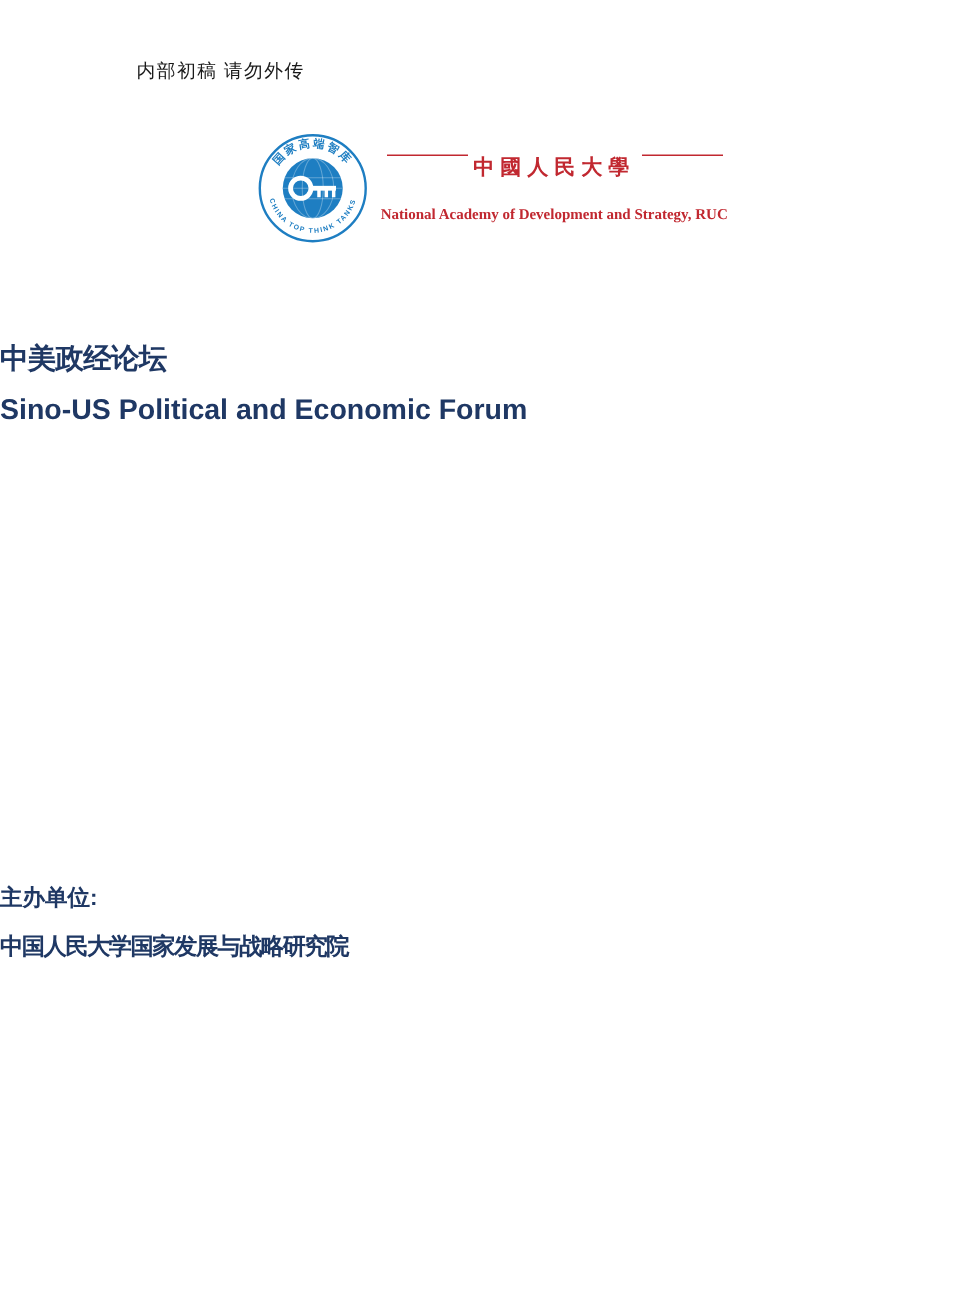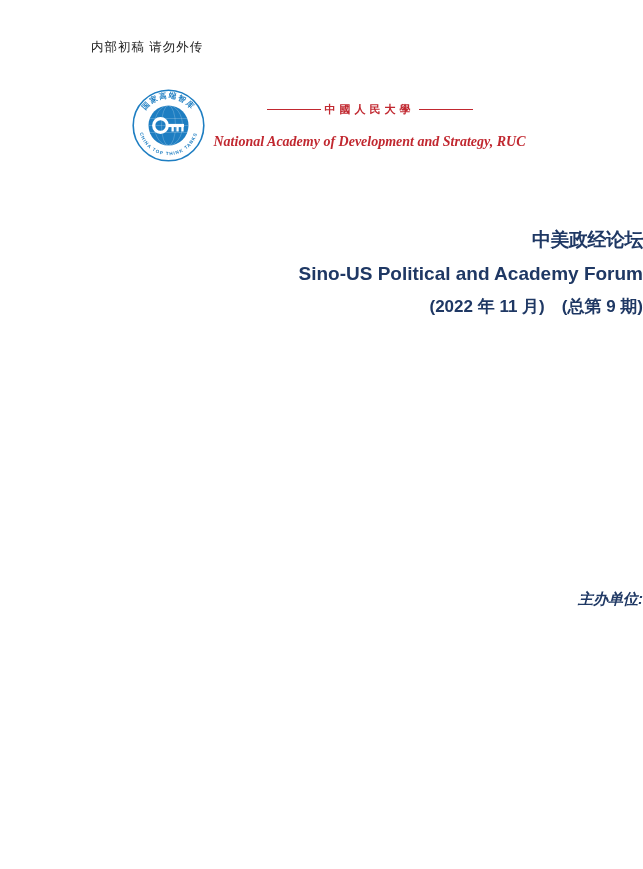--- a/index.html
+++ b/index.html
@@ -25,52 +25,51 @@
   }
   
   .logo-row{
     position:absolute;left:0;right:0;top:89px;
     display:flex;justify-content:center;align-items:center;gap:9px;
     transform:translateX(7px);
   }
   .seal{display:block;flex:0 0 auto;}
   .logo-text{display:flex;flex-direction:column;align-items:center;}
   .uni-row{
-    display:flex;align-items:center;gap:4px;
+    display:flex;gap:4px;
     color:var(--red);
     font-family:"Liberation Serif",serif;
-    font-weight:bold;font-size:11px;letter-spacing:4px;
+    font-weight:bold;font-size:14px;letter-spacing:4px;
     white-space:nowrap;
   }
   .uni-rule{width:54px;height:0;border-top:1px solid var(--red);}
   .inst-cn{
     margin-top:3px;
     color:var(--red);
     font-family:"Liberation Serif",serif;
     font-weight:bold;font-size:21px;letter-spacing:-0.5px;
     white-space:nowrap;line-height:1.15;
   }
   .inst-en{
     margin-top:17px;
     color:var(--red);
     font-family:"Liberation Serif",serif;
-    font-weight:bold;font-size:14px;letter-spacing:0;
+    font-weight:bold;font-size:10px;letter-spacing:0;
     white-space:nowrap;
-    font-style:italic;
   }
   
   .cline{
-    position:absolute;left:0;right:0;text-align:right;
+    position:absolute;left:0;right:0;text-align:left;
     color:var(--navy);font-weight:bold;line-height:1;white-space:nowrap;
   }
   .forum-cn{top:230px;font-size:19px;letter-spacing:-0.5px;}
   .forum-en{top:264px;font-size:19px;}
   .issue-line{top:298px;font-size:17px;}
   .report-title{top:343px;font-size:26px;letter-spacing:-1px;}
-  .org-label{top:591px;font-size:15px;font-style:italic;}
+  .org-label{top:591px;font-size:15px;}
   .org-name{top:624px;font-size:15.5px;letter-spacing:-1px;}
   .pub-date{top:660px;font-size:15px;}
 </style>
 </head>
 <body>
 
 <div class="page">
 
   <div class="notice">内部初稿 请勿外传</div>
 
@@ -111,18 +110,18 @@
       <div class="uni-row">
         <span class="uni-rule"></span>
         <span>中國人民大學</span>
         <span class="uni-rule"></span>
       </div>
       <div class="inst-en">National Academy of Development and Strategy, RUC</div>
     </div>
   </div>
 
   <div class="cline forum-cn">中美政经论坛</div>
-  <div class="cline forum-en">Sino-US Political and Academy Forum</div>
-  <div class="cline issue-line">(2022 年 11 月)　(总第 9 期)</div>
+  <div class="cline forum-en">Sino-US Political and Economic Forum</div>
 
   <div class="cline org-label">主办单位:</div>
+  <div class="cline org-name">中国人民大学国家发展与战略研究院</div>
 
 </div>
 
 </body></html>

